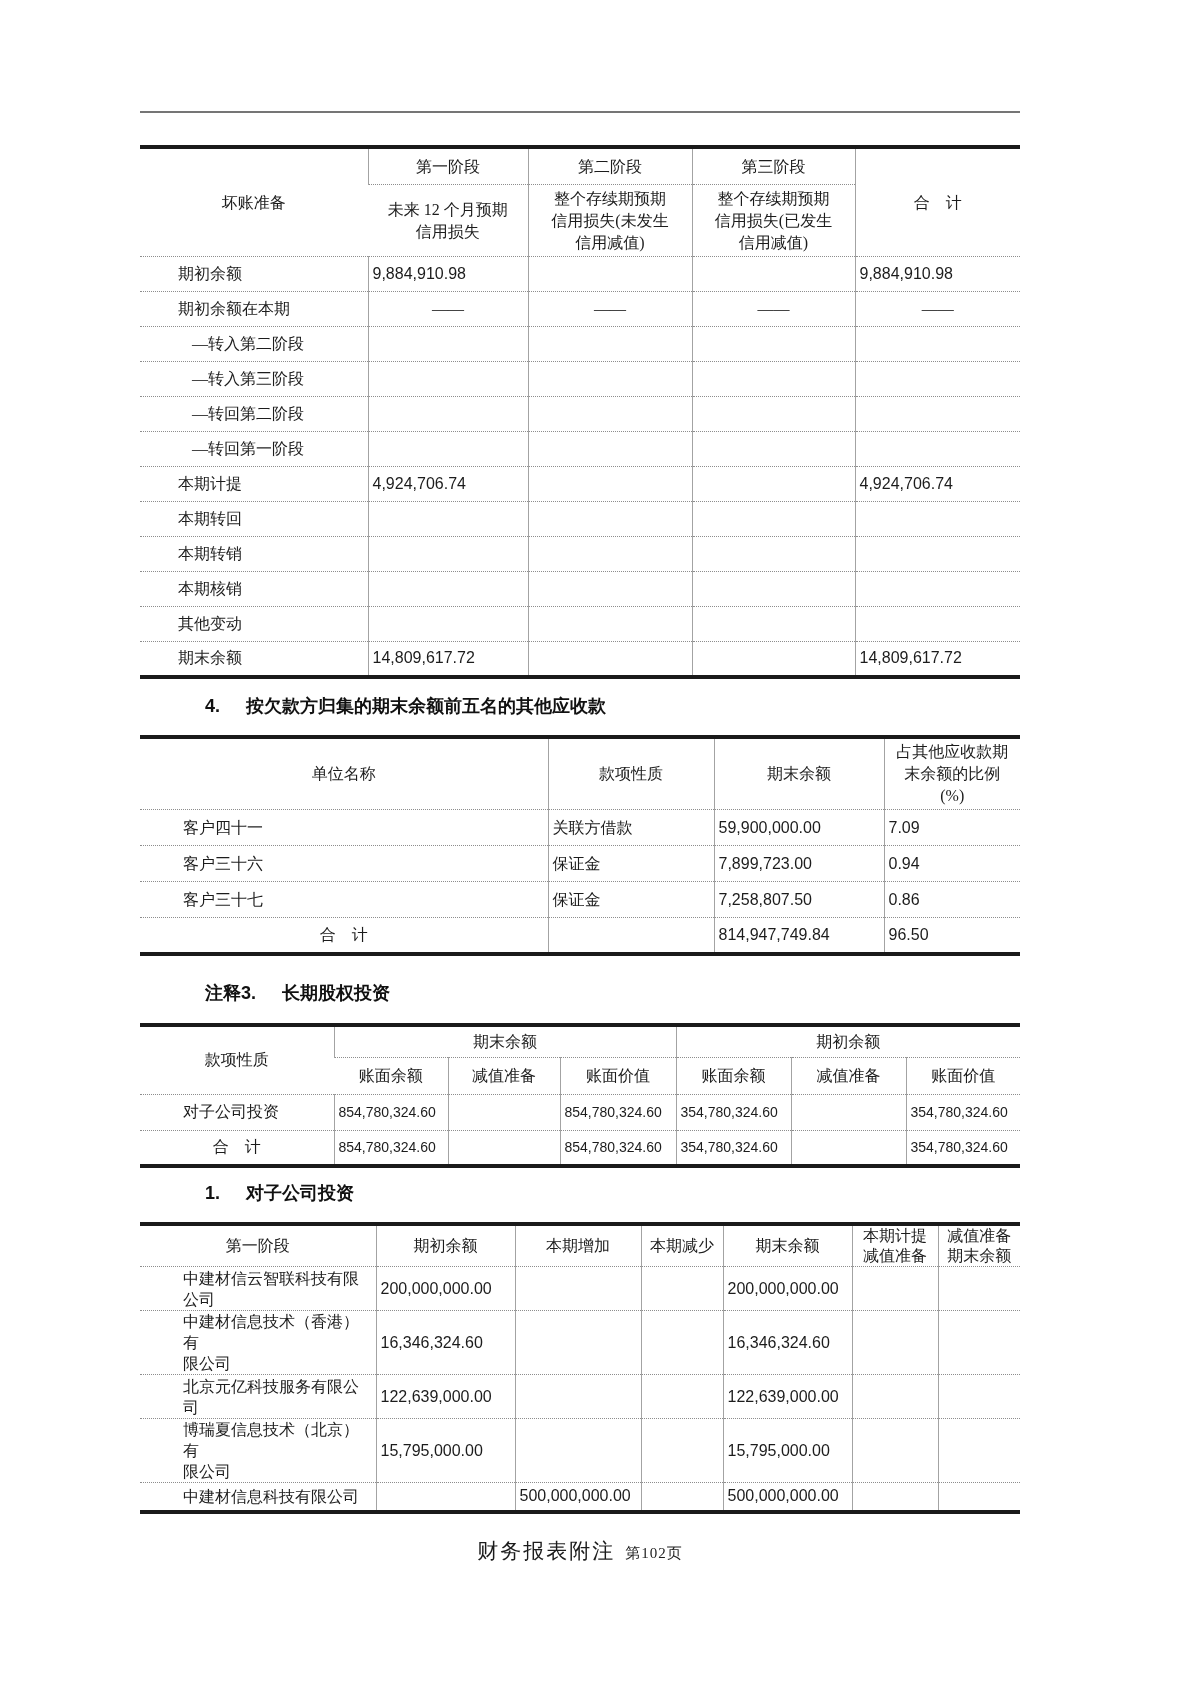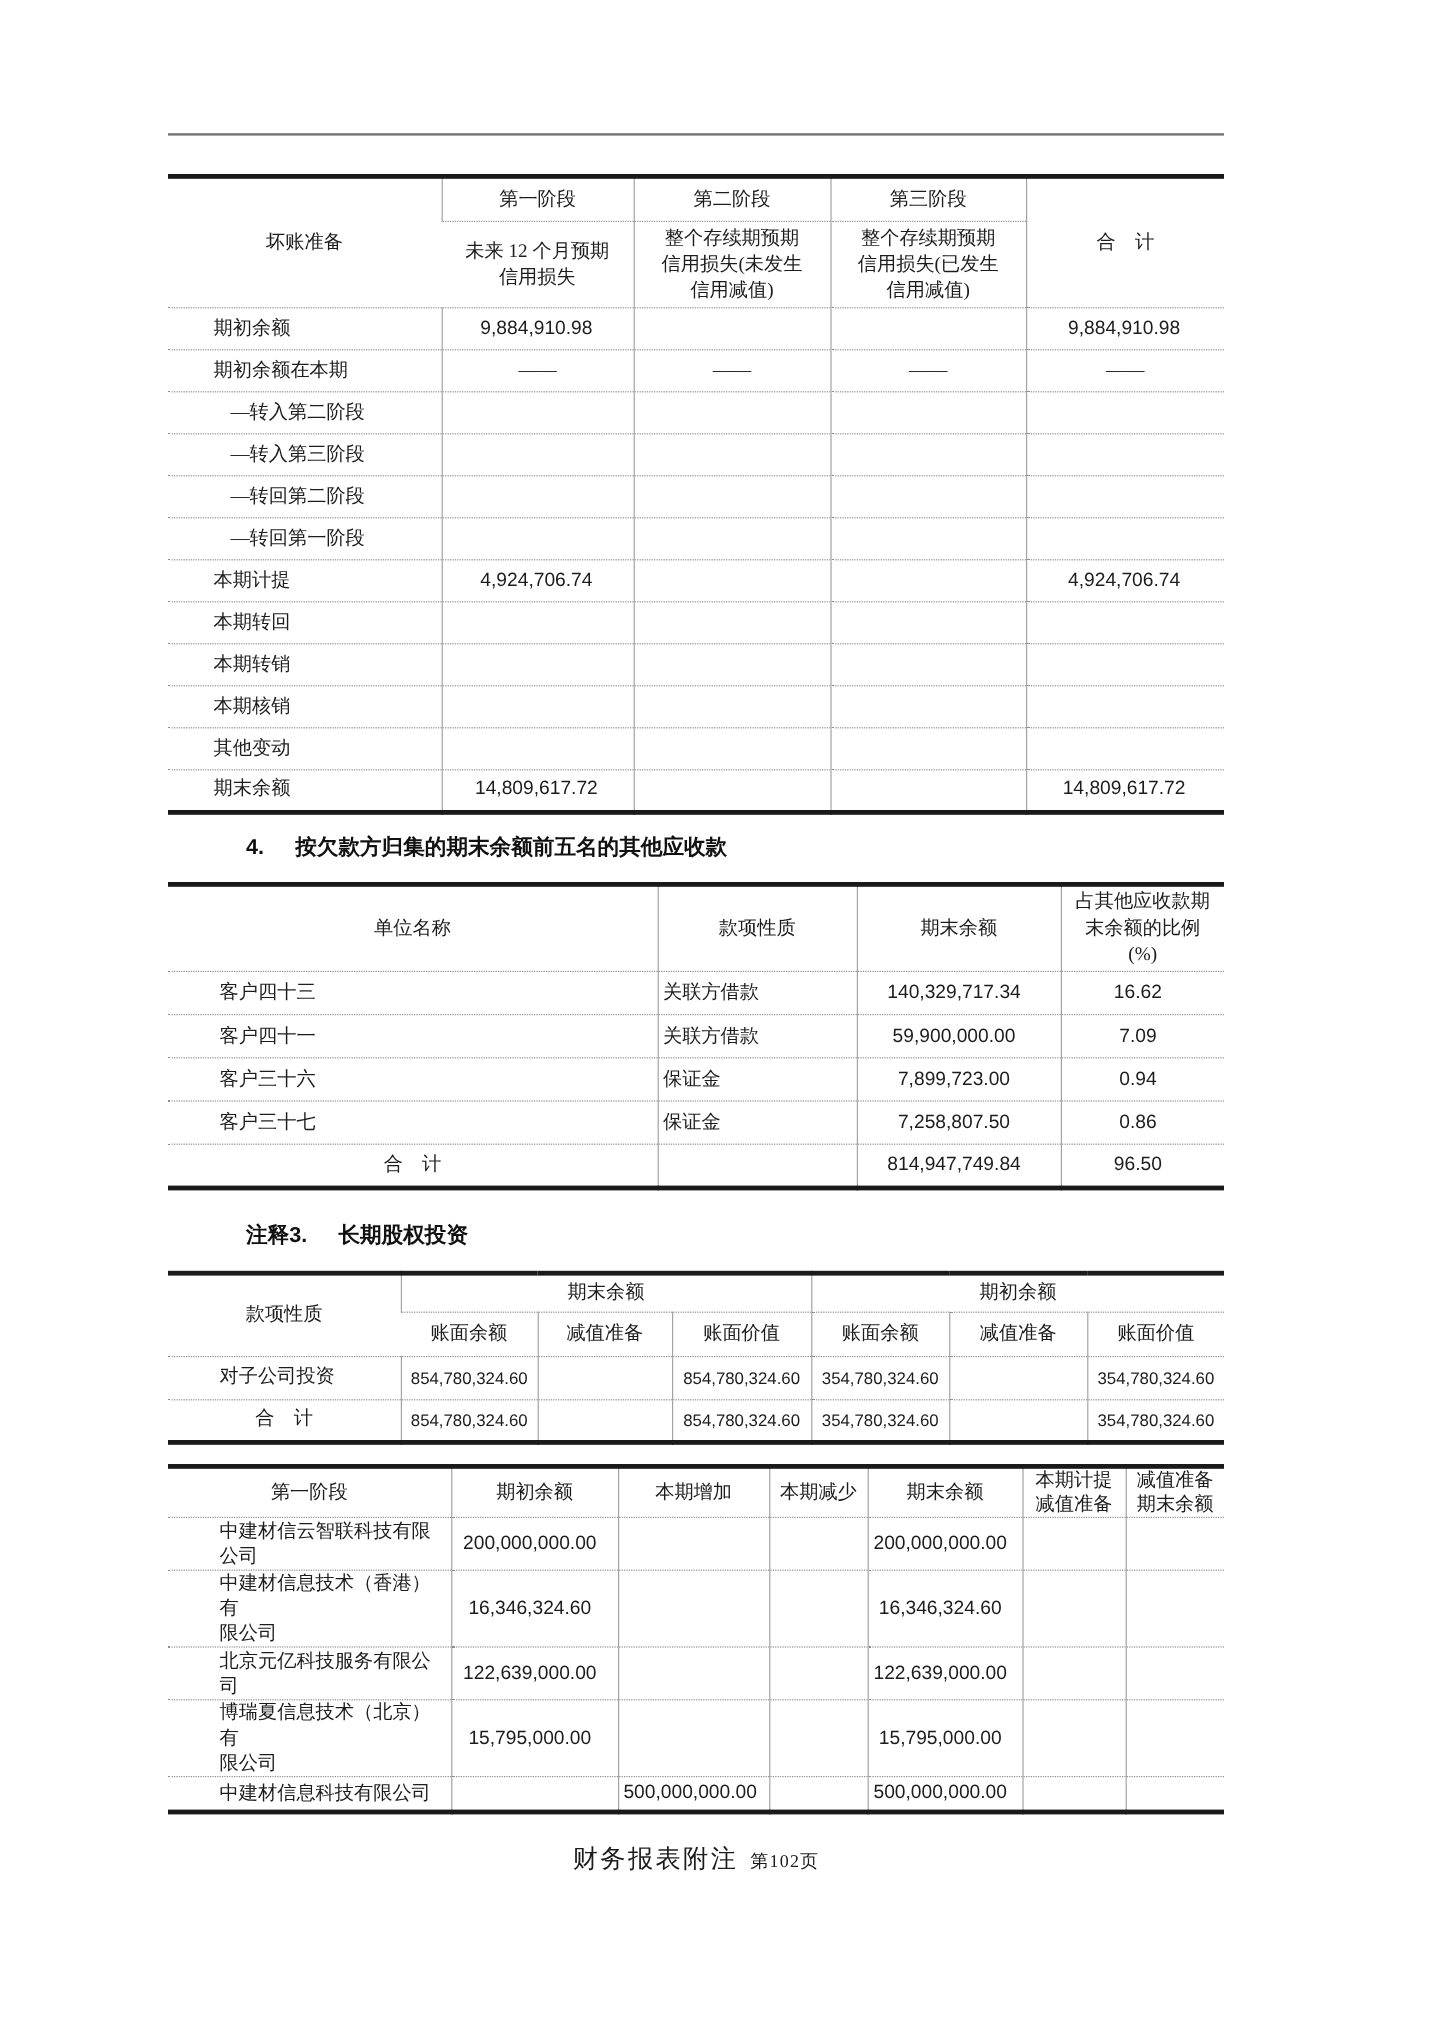--- a/index.html
+++ b/index.html
@@ -57,21 +57,21 @@
   
   .t4{margin-top:16px;}
   .t4 thead tr{height:36px;}
   .t4 thead th{line-height:20px;}
   .t4 tbody tr{height:44px;}
   .t4 tbody tr.r4{height:29px;}
   .t4 td:first-child{padding-left:43px;padding-right:8px;line-height:21px;}
   .t4 td.a-r{padding-right:12px;}
 
   
-  table.fin td.a-r{text-align:center;}
+  table.fin td.a-r{text-align:left;}
   table.fin td.a-c{text-align:center;padding-left:4px;}
 
   .heading{
     font-family:"Liberation Sans","DejaVu Sans",sans-serif;
     font-weight:bold;font-size:18px;line-height:26px;
     padding-left:65px;color:#111;
   }
   .hd-4{margin-top:14px;}
   .hd-note3{margin-top:24px;}
   .hd-1{margin-top:12px;}
@@ -218,26 +218,20 @@
         <tr class="r0">
           <th class="">单位名称</th>
           <th class="">款项性质</th>
           <th class="">期末余额</th>
           <th class="pre">占其他应收款期
 末余额的比例
 (%)</th>
         </tr>
       </thead>
       <tbody>
-        <tr class="r1">
-          <td class="">客户四十三</td>
-          <td class="">关联方借款</td>
-          <td class="a-r num">140,329,717.34</td>
-          <td class="a-r num">16.62</td>
-        </tr>
         <tr class="r2">
           <td class="">客户四十一</td>
           <td class="">关联方借款</td>
           <td class="a-r num">59,900,000.00</td>
           <td class="a-r num">7.09</td>
         </tr>
         <tr class="r3">
           <td class="">客户三十六</td>
           <td class="">保证金</td>
           <td class="a-r num">7,899,723.00</td>
@@ -302,20 +296,23 @@
           <td class="a-r num">854,780,324.60</td>
           <td class=""></td>
           <td class="a-r num">854,780,324.60</td>
           <td class="a-r num">354,780,324.60</td>
           <td class=""></td>
           <td class="a-r num">354,780,324.60</td>
         </tr>
       </tbody>
     </table>
 
+  <div class="heading hd-1">
+    <span class="h-num">1.</span><span class="h-title">对子公司投资</span>
+  </div>
 
   <table class="fin t4">
     <colgroup>
       <col style="width:236px">
         <col style="width:139px">
         <col style="width:126px">
       <col style="width:82px">
         <col style="width:129px">
         <col style="width:86px">
       <col style="width:82px">

